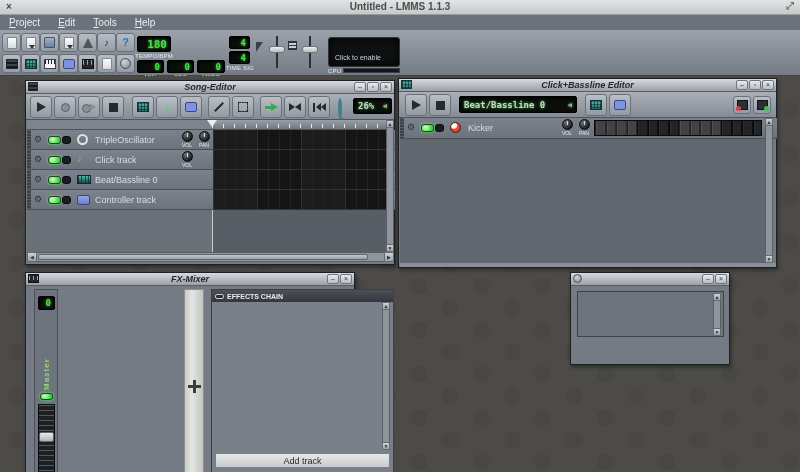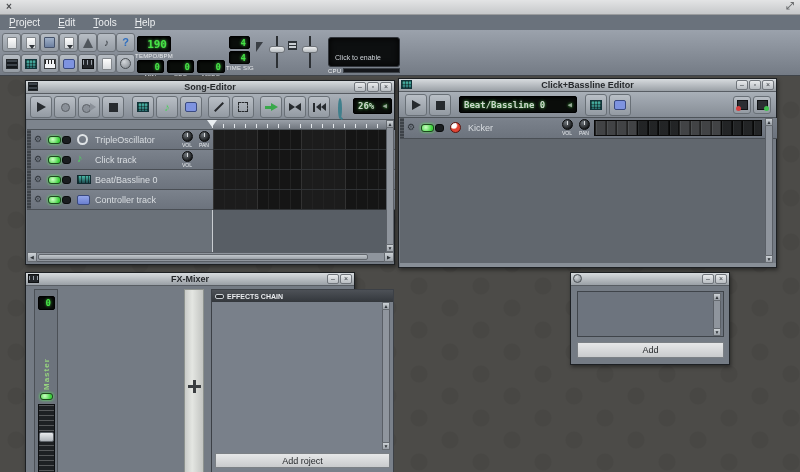--- a/index.html
+++ b/index.html
@@ -56,21 +56,21 @@
   .ic-speaker { width:0; height:0; border-top:10px solid #3a3f45; border-right:7px solid transparent; }
   .ic-keys { width:9px; height:9px; background:repeating-linear-gradient(#2e3338 0 1px,#c9ced2 1px 3px); border:1px solid #2e3338; }
 
   #visualizer { background:#0d0f10; border:1px solid #30343a; border-radius:3px; box-shadow:inset 0 0 6px #000; }
   #visualizer .vtext { position:absolute; left:6px; bottom:5px; font-size:7px; color:#cfd4d9; }
   #cpu-bar { background:#14161a; border:1px solid #3a3f45; height:5px; }
 
   
   .win { position:absolute; background:#747b84; border:1px solid #1d2023; box-shadow:1px 2px 4px rgba(0,0,0,.45); }
   .wtitle { position:relative; height:13px; background:linear-gradient(#d7dbde,#9aa0a6); border-bottom:1px solid #585d63; }
-  .wtitle .ttext { position:absolute; left:0; right:0; top:1px; text-align:center; font-size:9px; font-weight:bold; color:#26292c; }
+  .wtitle .ttext { position:absolute; left:0; right:0; top:1px; text-align:center; font-size:9px; font-weight:bold; color:#26292c;font-style:italic; }
   .wicon { position:absolute; left:2px; top:1px; }
   .wbtns { position:absolute; right:2px; top:1px; display:flex; gap:1px; }
   .wbtn { width:12px; height:10px; background:linear-gradient(#e9ebed,#b8bdc2); border:1px solid #70757b; border-radius:2px;
     font-size:7px; line-height:8px; text-align:center; color:#33383d; }
 
   .subtoolbar { position:absolute; left:0; right:0; height:26px; background:linear-gradient(#a9b0b8,#858c95); border-bottom:1px solid #4e545a; }
   .stb-btn { position:absolute; top:2px; width:22px; height:22px; background:linear-gradient(#b9bfc6,#939aa2); border:1px solid #697077; border-radius:3px;
     display:flex; align-items:center; justify-content:center; }
   .stb-btn.sm { width:18px; height:18px; top:4px; }
 
@@ -173,20 +173,21 @@
     background-image:
       radial-gradient(circle 9px at 16px 12px, rgba(0,0,0,.055) 0 8px, transparent 9px),
       radial-gradient(circle 9px at 47px 34px, rgba(0,0,0,.055) 0 8px, transparent 9px);
     background-size:62px 44px; }
 </style>
 </head>
 <body>
 
 <div id="titlebar" class="abs">
   <span id="win-close" class="abs">×</span>
+  <span class="ttext">Untitled - LMMS 1.1.3</span>
   <span id="win-restore" class="abs">⤢</span>
 </div>
 
 <div id="menubar" class="abs">
   <span class="menu-item"><u>P</u>roject</span>
   <span class="menu-item"><u>E</u>dit</span>
   <span class="menu-item"><u>T</u>ools</span>
   <span class="menu-item"><u>H</u>elp</span>
 </div>
 
@@ -229,21 +230,21 @@
   <div class="mtb-btn" style="left:78px;top:24px">
       <span class="ic-909"></span>
     </div>
   <div class="mtb-btn" style="left:97px;top:24px">
       <span class="ic-page"></span>
     </div>
   <div class="mtb-btn" style="left:116px;top:24px">
       <span class="ic-dial"></span>
     </div>
 
-  <div class="lcd abs" style="left:137px;top:6px;width:34px;height:16px;font-size:11px;text-align:right;padding:1px 3px 0 0">190</div>
+  <div class="lcd abs" style="left:137px;top:6px;width:34px;height:16px;font-size:11px;text-align:right;padding:1px 3px 0 0">180</div>
   <div class="tinylabel abs" style="left:133px;top:23px;width:42px">TEMPO/BPM</div>
 
   <div class="lcd abs" style="left:137px;top:30px;width:27px;height:13px;font-size:9px;text-align:right;padding:1px 3px 0 0">0</div>
   <div class="lcd abs" style="left:167px;top:30px;width:27px;height:13px;font-size:9px;text-align:right;padding:1px 3px 0 0">0</div>
   <div class="lcd abs" style="left:197px;top:30px;width:28px;height:13px;font-size:9px;text-align:right;padding:1px 3px 0 0">0</div>
   <div class="tinylabel abs" style="left:137px;top:44px;width:27px">MIN</div>
   <div class="tinylabel abs" style="left:167px;top:44px;width:27px">SEC</div>
   <div class="tinylabel abs" style="left:197px;top:44px;width:28px">MSEC</div>
 
   <div class="lcd abs" style="left:229px;top:6px;width:21px;height:13px;font-size:9px;text-align:right;padding:1px 3px 0 0">4</div>
@@ -487,32 +488,31 @@
 
   <div style="position:absolute;left:185px;top:16px;width:183px;height:184px;background:#79808a;border:1px solid #3c4046">
     <div class="fxpanel-header">
       <span class="ledbox"></span>
       <span>EFFECTS CHAIN</span>
     </div>
     <div class="sb-v" style="left:170px;top:12px;height:148px">
       <span class="sb-box v" style="top:-1px">▲</span>
       <span class="sb-box v" style="bottom:-1px">▼</span>
     </div>
-    <div class="pushbtn" style="left:3px;top:163px;width:175px;height:15px;line-height:14px">Add roject</div>
+    <div class="pushbtn" style="left:3px;top:163px;width:175px;height:15px;line-height:14px">Add track</div>
   </div>
 </div>
 
 <div class="win" style="left:570px;top:272px;width:160px;height:93px">
   <div class="wtitle">
     <span class="wicon ic-dial" style="width:9px;height:9px"></span>
     <span class="wbtns">
       <span class="wbtn">–</span>
       <span class="wbtn">×</span>
     </span>
   </div>
   <div style="position:absolute;left:6px;top:18px;width:147px;height:46px;background:#6d747e;border:1px solid #3f444a">
     <div class="sb-v" style="left:135px;top:1px;height:43px">
       <span class="sb-box v" style="top:-1px">▲</span>
       <span class="sb-box v" style="bottom:-1px">▼</span>
     </div>
   </div>
-  <div class="pushbtn" style="left:6px;top:69px;width:147px;height:16px;line-height:15px">Add</div>
 </div>
 
 </body></html>

